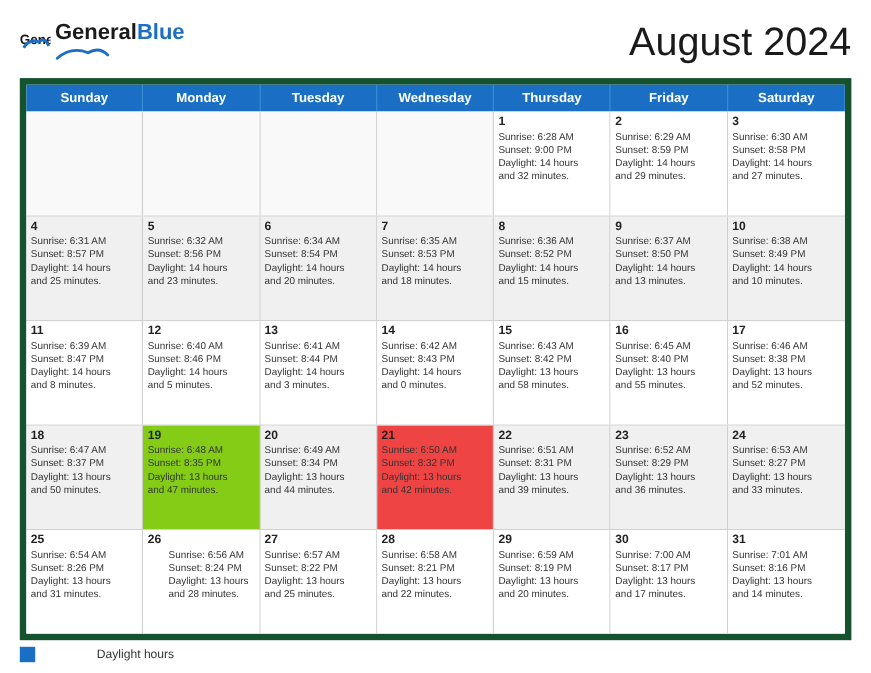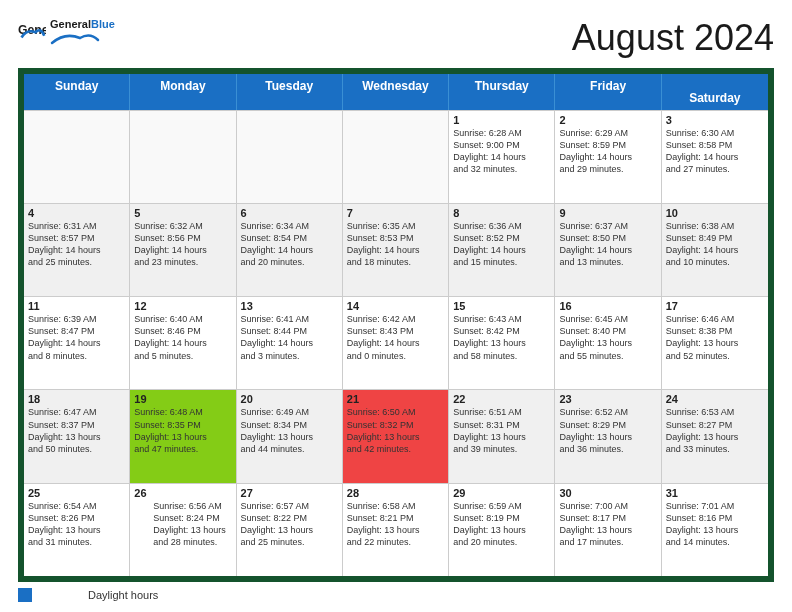--- a/index.html
+++ b/index.html
@@ -58,21 +58,21 @@
       background: #1a6fc4;
     }
     .cal-header-cell {
       color: #fff;
       font-size: 12px;
       font-weight: bold;
       padding: 5px 4px;
       text-align: center;
       border-right: 1px solid #3a8fd4;
     }
-    .cal-header-cell:last-child { border-right: none; margin-top: 12px; }
+    .cal-header-cell:last-child { border-right: none; }
     .cal-body {
       flex: 1;
       display: flex;
       flex-direction: column;
     }
     .cal-row {
       display: grid;
       grid-template-columns: repeat(7, 1fr);
       flex: 1;
       border-top: 1px solid #ccc;
@@ -121,21 +121,21 @@
 <body>
 
 <div class="page">
   <div class="header">
     <div class="logo">
       <svg class="logo-icon" viewBox="0 0 32 32">
         <text y="16" font-size="14" font-weight="bold" fill="#1a1a1a">General</text>
         <path d="M4 20 Q10 10 20 14 Q26 8 30 18" fill="none" stroke="#1a6fc4" stroke-width="3"></path>
       </svg>
       <div>
-        <div style="font-size:11px;font-weight:bold;line-height:1.1;">
+        <div style="font-size:20px;font-weight:bold;line-height:1.1;">
           <span style="color:#1a1a1a;">General</span><span style="color:#1a6fc4;">Blue</span>
         </div>
         <svg width="50" height="16" viewBox="0 0 50 16">
           <path d="M2 13 Q15 2 30 8 Q40 2 48 10" fill="none" stroke="#1a6fc4" stroke-width="2.5" stroke-linecap="round"></path>
         </svg>
       </div>
     </div>
     <div class="title-block">
       <div class="month-year">August 2024</div>
     </div>

